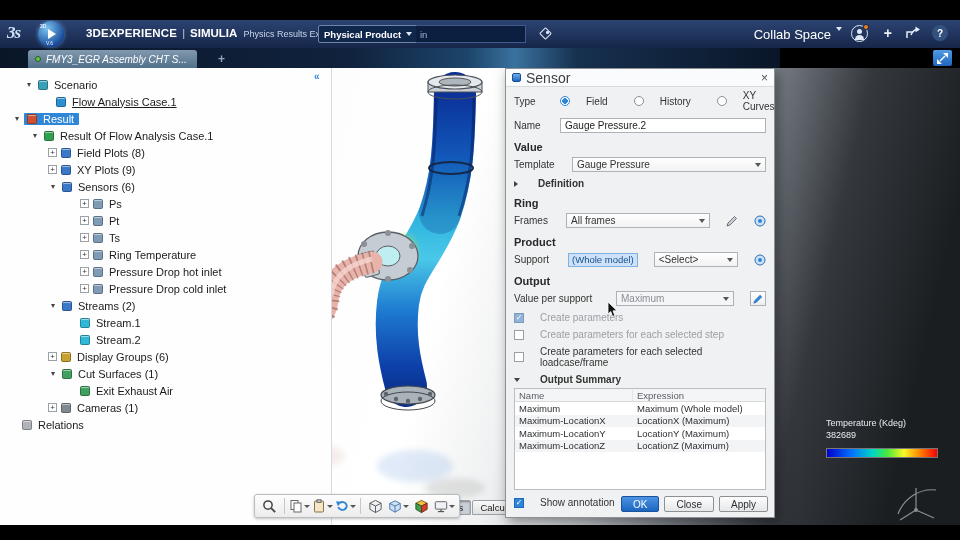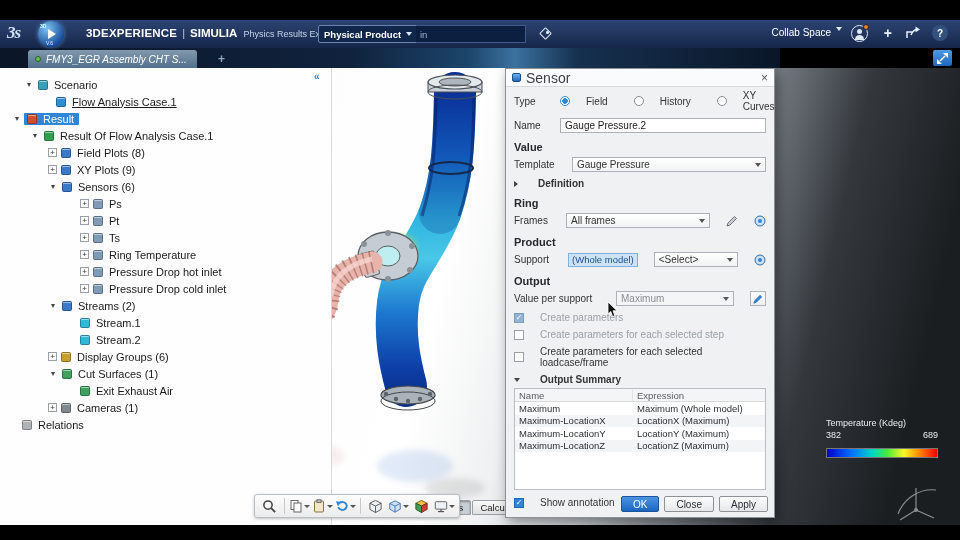--- a/index.html
+++ b/index.html
@@ -19,21 +19,21 @@
   .brand-pipe{margin:0 5px;opacity:.7;font-size:11px}
   .brand-app{font-weight:bold;font-size:11.5px}
   .brand-sub{margin-left:6px;font-size:9px;color:#c7d4e8}
   .ctx-select{left:318px;top:5px;height:18px;background:#10264a;border:1px solid #6d84ab;border-radius:2px;display:flex;align-items:center;padding:0 5px;font-size:9.5px;font-weight:bold;gap:5px}
   .caret{width:0;height:0;border-left:3.5px solid transparent;border-right:3.5px solid transparent;border-top:4px solid #dfe8f4}
   .searchbox{left:416px;top:5px;width:110px;height:18px;background:#0d1f40;border:1px solid #41598a;border-left:none;display:flex;align-items:center;padding:0 4px}
   .searchbox .q{flex:1;font-size:9.5px;color:#9db1d2;background:transparent;border:none;outline:none;font-family:"Liberation Sans",sans-serif}
   .tagbtn{left:538px;top:6px;width:16px;height:16px}
   .tagshape{position:absolute;left:3px;top:3px;width:9px;height:9px;border:1.4px solid #dfe8f4;transform:rotate(45deg);border-radius:1px}
   .taghole{position:absolute;left:8px;top:5px;width:2.5px;height:2.5px;border-radius:50%;background:#dfe8f4}
-  .collab{right:118px;top:7px;display:flex;align-items:flex-start;gap:5px;font-size:10px}
+  .collab{right:118px;top:7px;display:flex;align-items:flex-start;gap:5px;font-size:13px}
   .usercirc{right:92px;top:5px;width:17px;height:17px;border:1.3px solid #dfe8f4;border-radius:50%}
   .usercirc .head{position:absolute;left:5.2px;top:2.5px;width:5px;height:5px;border-radius:50%;background:#dfe8f4}
   .usercirc .body{position:absolute;left:3px;top:8.5px;width:9px;height:5px;border-radius:5px 5px 0 0;background:#dfe8f4}
   .userbadge{position:absolute;right:-2px;top:-2px;width:6px;height:6px;border-radius:50%;background:#f08020;border:1px solid #16264a}
   .plusbtn{right:68px;top:5px;font-size:14px;font-weight:bold;color:#eaf2fc}
   .sharebtn{right:40px;top:6px}
   .helpbtn{right:12px;top:5px;width:16px;height:16px;border-radius:50%;background:#33517f;display:flex;align-items:center;justify-content:center;font-size:10px;font-weight:bold;color:#fff}
 
   
   #tabbar{left:0;top:48px;width:780px;height:20px;background:linear-gradient(90deg,#0a1628 0%,#10223d 45%,#1c456b 60%,#3a729e 66%,#16304f 74%,#0a1628 100%);z-index:29}
@@ -57,21 +57,21 @@
   .exp.none{visibility:hidden}
   .ti{width:10px;height:10px;border-radius:2px;margin:0 4px 0 2px;border:1px solid rgba(0,0,0,.28);flex:none;box-shadow:inset 0 1px 0 rgba(255,255,255,.5)}
   .tl{padding:0 2px}
   .lnk .tl{text-decoration:underline}
   .selbox{display:flex;align-items:center;background:#2f86d6;border-radius:1px;padding:0 3px 0 1px}
   .selbox .tl{color:#fff}
 
   
   #legend{left:826px;top:350px;width:112px;color:#e9edf1;font-size:9px;z-index:6}
   #legend .lt{margin-bottom:2px}
-  #legend .lv{display:flex;justify-content:space-between;margin-bottom:8px}
+  #legend .lv{display:flex;margin-bottom:8px}
   #legend .lbar{height:10px;border:1px solid #777;background:linear-gradient(90deg,#0000cc,#0070ff 22%,#00d8c0 42%,#4bea39 55%,#fbf727 70%,#ff8800 84%,#f50000)}
 
   
   #btabs{left:285px;top:432px;display:flex;gap:1px;z-index:6}
   .btab{height:15px;padding:1px 7px;font-size:9.5px;color:#222;background:linear-gradient(#fafafa,#e0e0e0);border:1px solid #9aa0a6;border-radius:2px 2px 0 0;display:flex;align-items:center}
   .btab.active{background:#c9cfd6;box-shadow:inset 0 1px 2px rgba(0,0,0,.35)}
   #btoolbar{left:254px;top:426px;height:24px;background:linear-gradient(#fdfdfd,#ececec);border:1px solid #b9bec3;border-radius:3px;display:flex;align-items:center;padding:0 4px;gap:2px;z-index:6;box-shadow:0 1px 3px rgba(0,0,0,.25)}
   .tbi{width:21px;height:20px;display:flex;align-items:center;justify-content:center;border-radius:2px}
   .tbsep{width:1px;height:16px;background:#c4c8cc;margin:0 2px}
   .tbcaret{width:0;height:0;border-left:3px solid transparent;border-right:3px solid transparent;border-top:3.5px solid #555;margin-left:1px}

